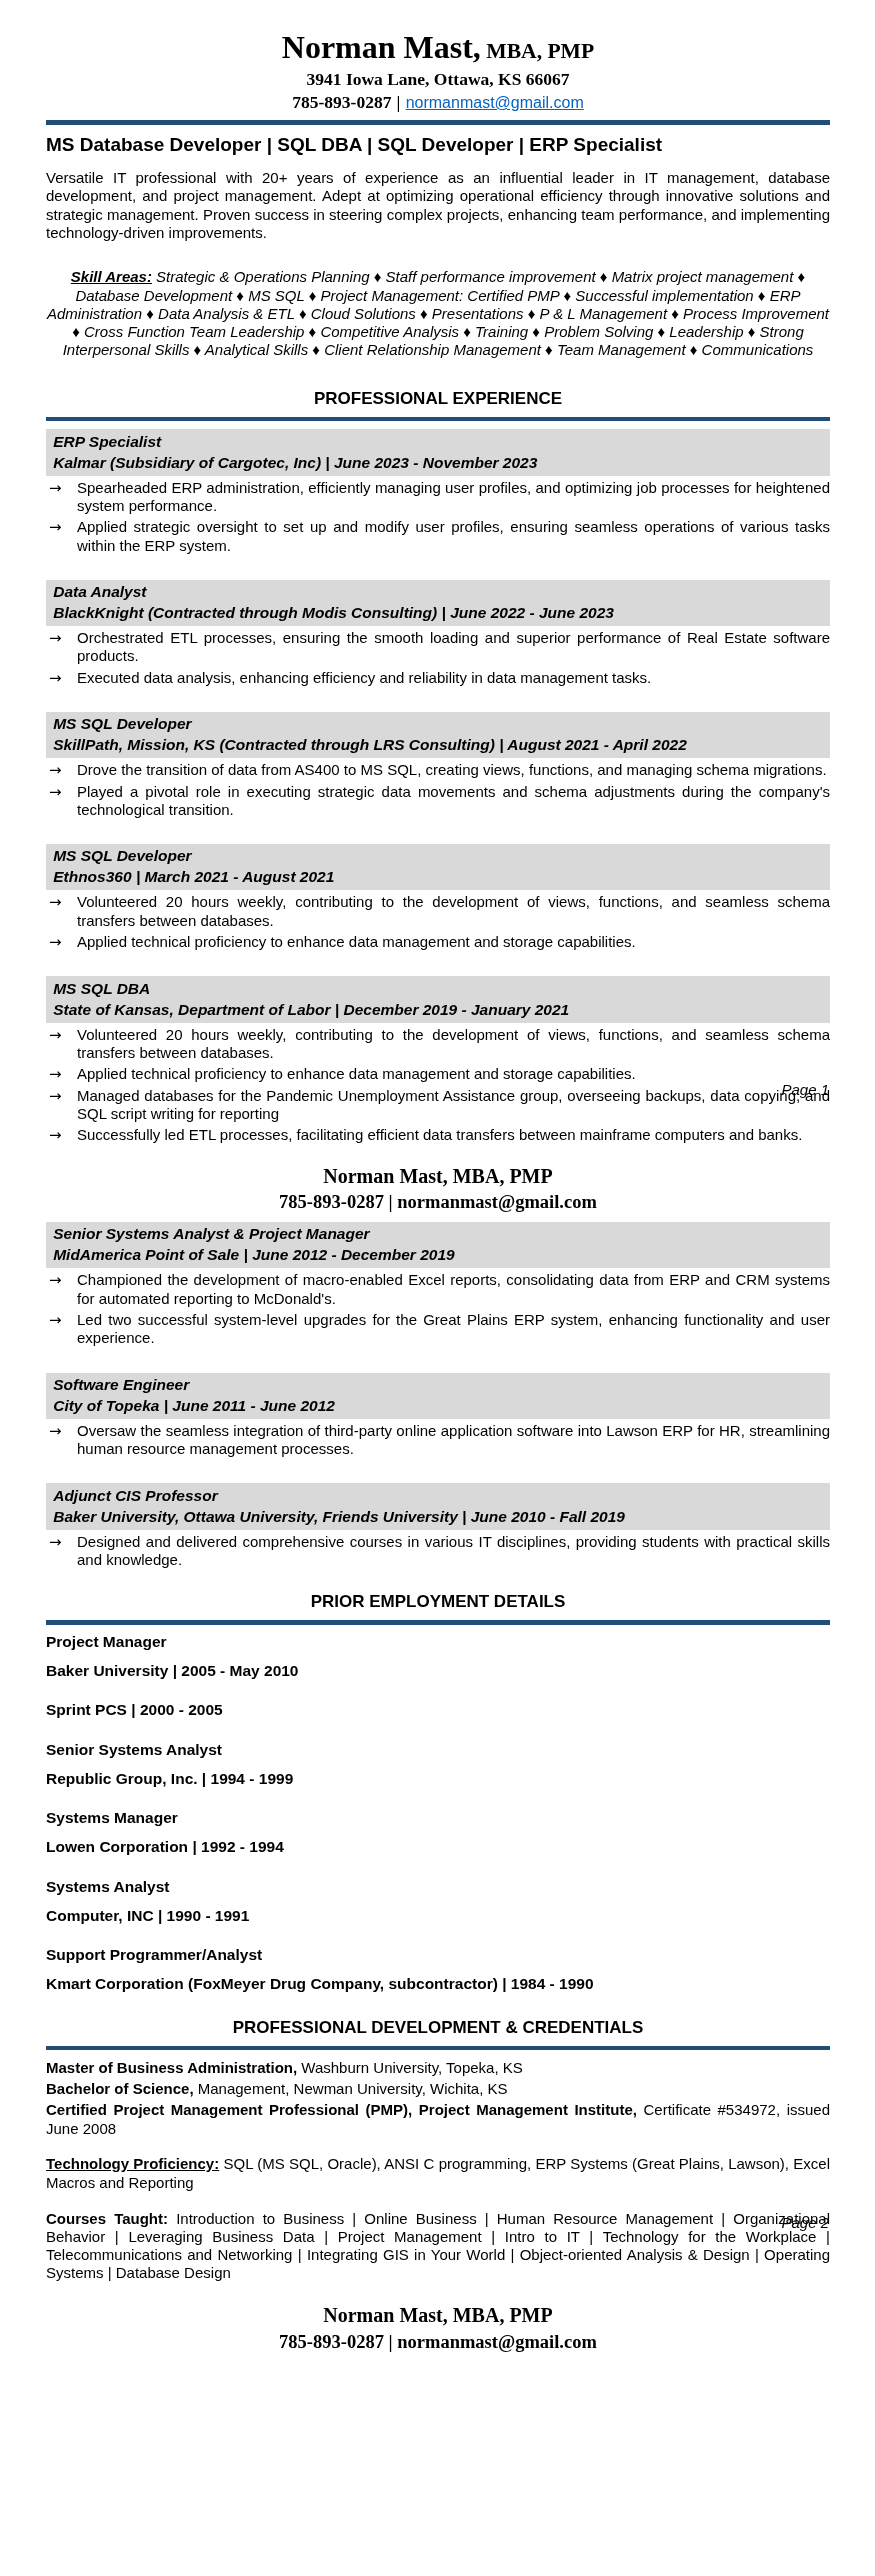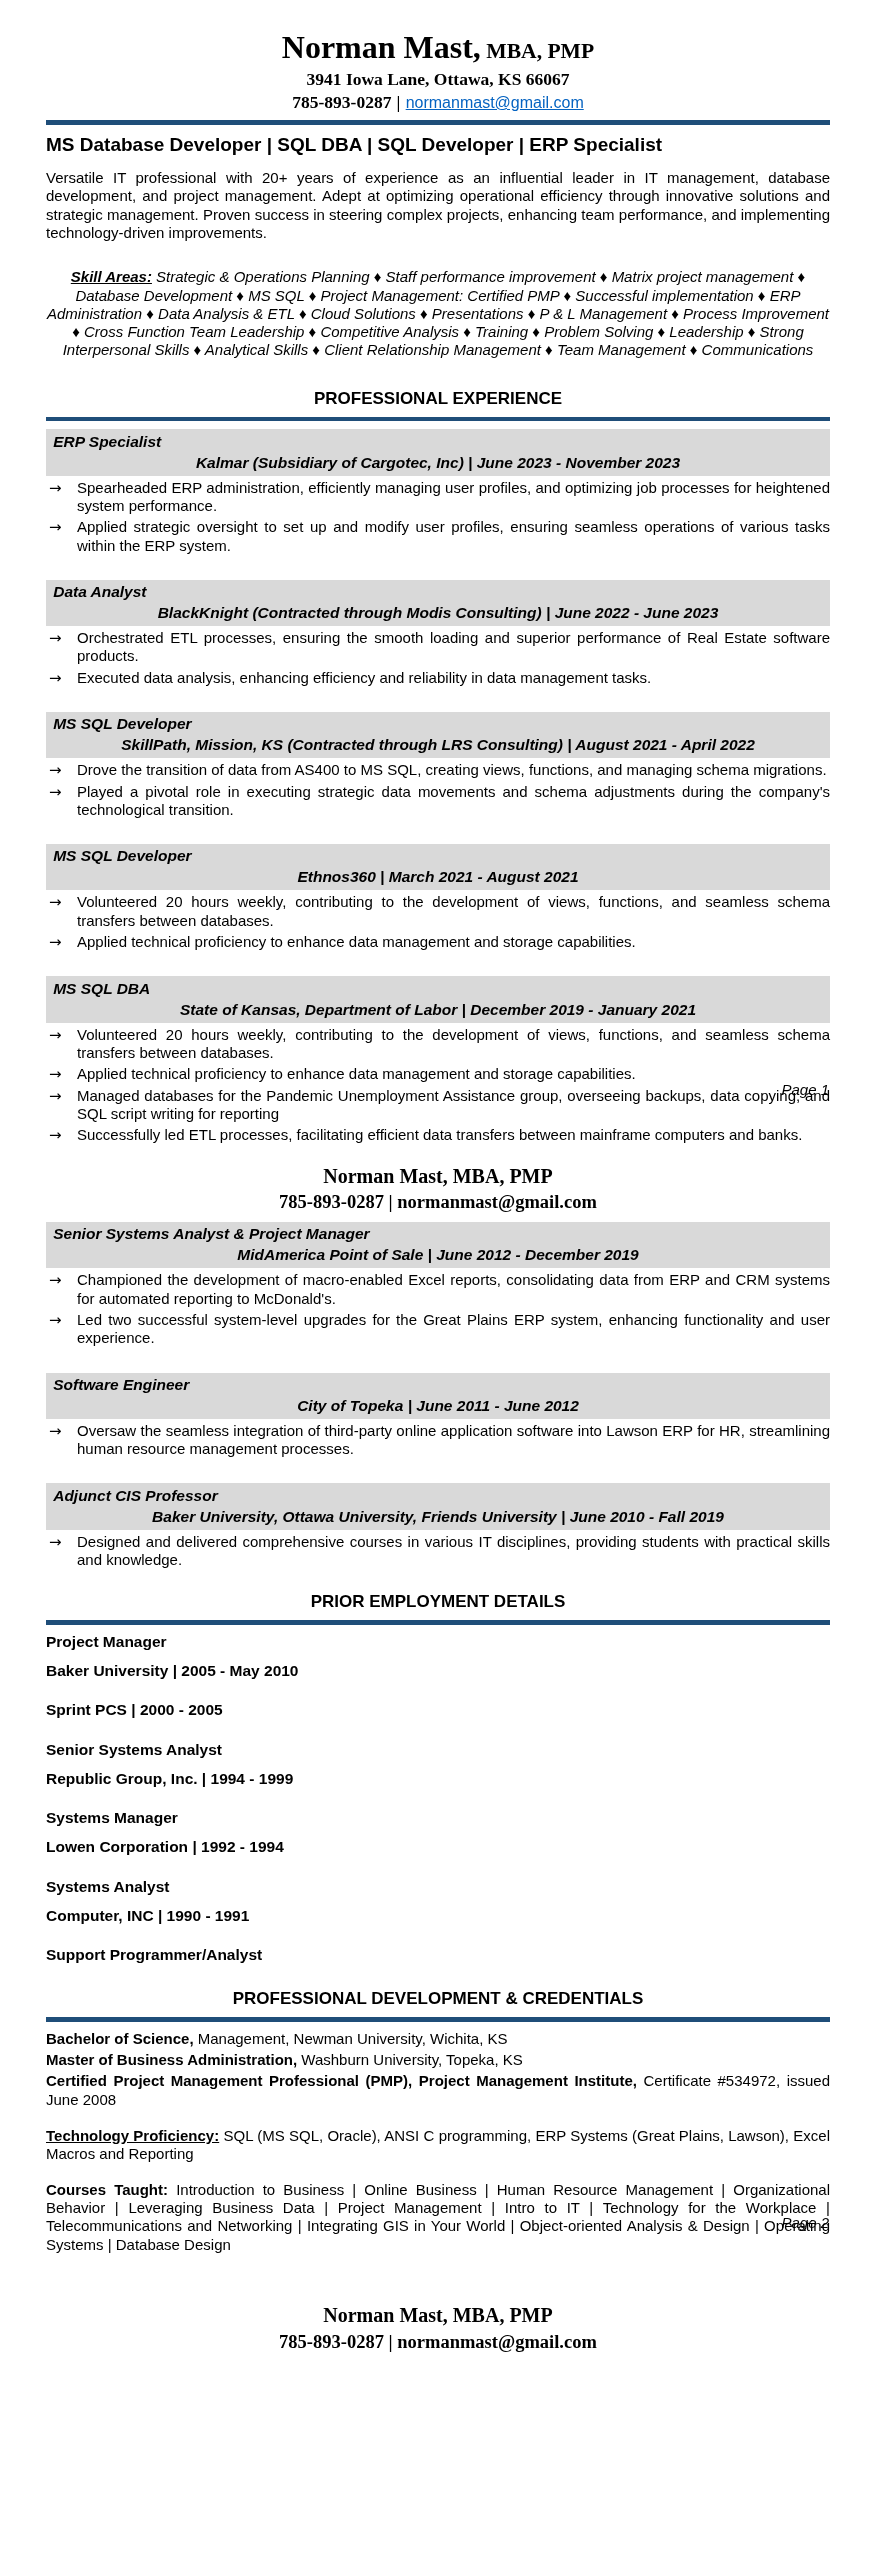--- a/index.html
+++ b/index.html
@@ -33,21 +33,21 @@
   .skills-label{font-weight:bold;text-decoration:underline;}
 
   .section-heading{text-align:center;font-weight:bold;font-size:17px;margin-top:29px;}
   .section-rule{height:4.6px;background:var(--rule);margin-top:7.2px;}
 
   
   .job{margin-top:25px;}
   .jobs-host .job:first-child{margin-top:8.2px;}
   .job-header{background:var(--job_header_bg);padding:2.1px 7.2px;font-weight:bold;font-style:italic;font-size:15.5px;}
   .job-title{padding-top:1px;}
-  .job-company{padding-top:2.1px;padding-bottom:1px;text-align:center;}
+  .job-company{padding-top:2.1px;padding-bottom:1px;}
   .bullet{display:flex;margin-top:3.1px;}
   .arrow{flex:none;width:31px;padding-left:3.1px;box-sizing:border-box;font-family:"DejaVu Sans",sans-serif;}
   .btext{flex:1;text-align:justify;}
 
   
   .prior-entry{margin-top:20.6px;font-weight:bold;font-size:15.5px;}
   .prior-host .prior-entry:first-child{margin-top:8.2px;}
   .prior-company{margin-top:10px;}
 
   
@@ -259,29 +259,30 @@
     <div class="prior-company">Lowen Corporation | 1992 - 1994</div>
   </div>
 
   <div class="prior-entry">
     <div class="prior-title">Systems Analyst</div>
     <div class="prior-company">Computer, INC | 1990 - 1991</div>
   </div>
 
   <div class="prior-entry">
     <div class="prior-title">Support Programmer/Analyst</div>
+    <div class="prior-company">Kmart Corporation (FoxMeyer Drug Company, subcontractor) | 1984 - 1990</div>
   </div>
 </div>
 
     <div class="section-heading" style="margin-top:24px;">PROFESSIONAL DEVELOPMENT &amp; CREDENTIALS</div>
     <div class="section-rule"></div>
 
     <div class="cred-list" id="cred-list">
+        <div class="cred-line"><span class="lead">Master of Business Administration,</span><span> Washburn University, Topeka, KS</span></div>
         <div class="cred-line"><span class="lead">Bachelor of Science,</span><span> Management, Newman University, Wichita, KS</span></div>
-        <div class="cred-line"><span class="lead">Master of Business Administration,</span><span> Washburn University, Topeka, KS</span></div>
         <div class="cred-line"><span class="lead">Certified Project Management Professional (PMP), Project Management Institute,</span><span> Certificate #534972, issued June 2008</span></div>
       </div>
 
     <p class="standalone" style="margin:17.5px 0 0;"><span class="lead u">Technology Proficiency:</span><span> SQL (MS SQL, Oracle), ANSI C programming, ERP Systems (Great Plains, Lawson), Excel Macros and Reporting</span></p>
 
     <p class="standalone" style="margin:17.5px 0 0;"><span class="lead">Courses Taught:</span><span> Introduction to Business | Online Business | Human Resource Management | Organizational Behavior | Leveraging Business Data | Project Management | Intro to IT | Technology for the Workplace | Telecommunications and Networking | Integrating GIS in Your World | Object-oriented Analysis &amp; Design | Operating Systems | Database Design</span></p>
 
     <div class="page-number">Page 2</div>
   </div>
 

